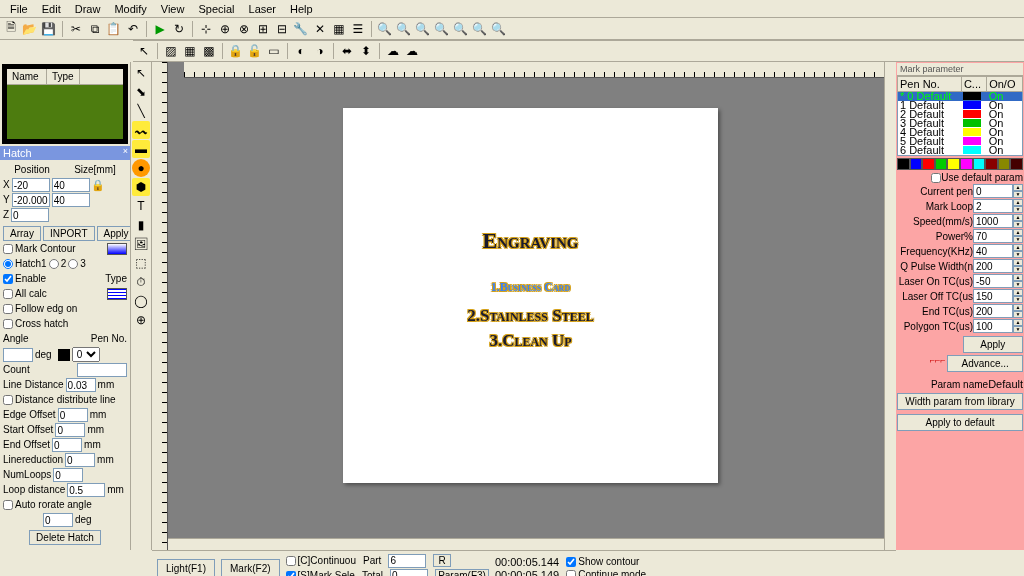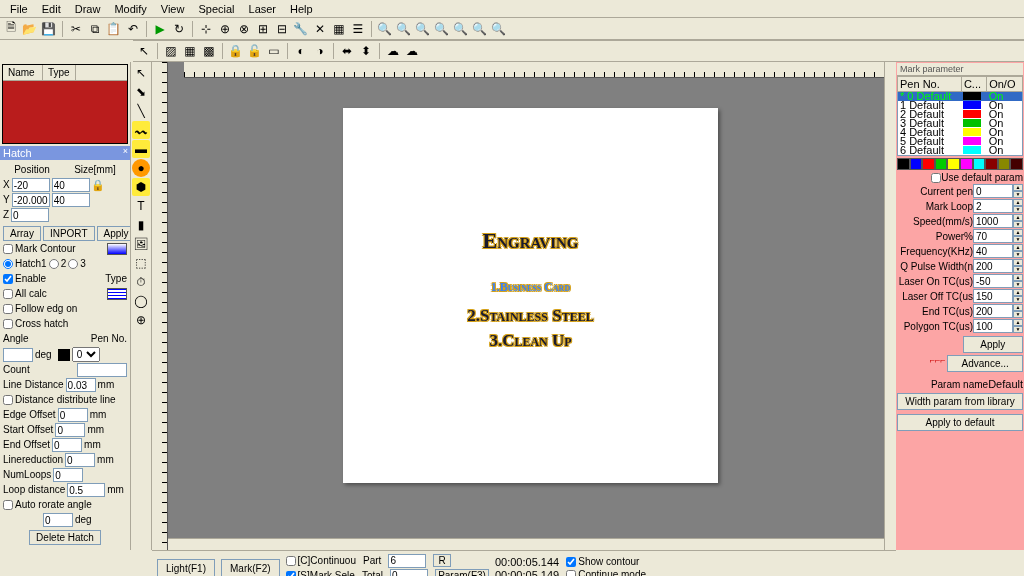--- a/index.html
+++ b/index.html
@@ -12,21 +12,21 @@
 
 .toolbar { background: #ece9d8; height: 22px; display: flex; align-items: center; padding: 1px 2px; border-bottom: 1px solid #aca899; gap: 1px; }
 .tb-btn { width: 18px; height: 18px; display: flex; align-items: center; justify-content: center; border: 1px solid transparent; font-size: 12px; cursor: default; }
 .tb-sep { width: 1px; height: 16px; background: #aca899; margin: 0 3px; }
 
 
 .main { display: flex; height: 488px; }
 
 
 .left-panel { width: 130px; background: #ece9d8; display: flex; flex-direction: column; }
-.obj-list { border: 1px solid #000000; background: #b91c1c; height: 115px; margin: 2px; }
+.obj-list { border: 5px solid #000000; background: #4d7c0f; height: 115px; margin: 2px; }
 .obj-header { display: flex; background: #ece9d8; border-bottom: 1px solid #aca899; }
 .obj-header div { padding: 2px 5px; border-right: 1px solid #aca899; font-size: 10px; }
 .obj-header div:first-child { width: 40px; }
 
 .hatch-title { background: #7a96df; color: white; font-size: 10px; padding: 1px 3px; position: relative; }
 .hatch-close { position: absolute; right: 2px; top: 0; font-size: 9px; }
 
 .prop-panel { padding: 2px 3px; font-size: 10px; line-height: 14px; }
 .prop-row { display: flex; align-items: center; margin: 1px 0; gap: 2px; }
 .prop-row label { font-size: 10px; white-space: nowrap; }

